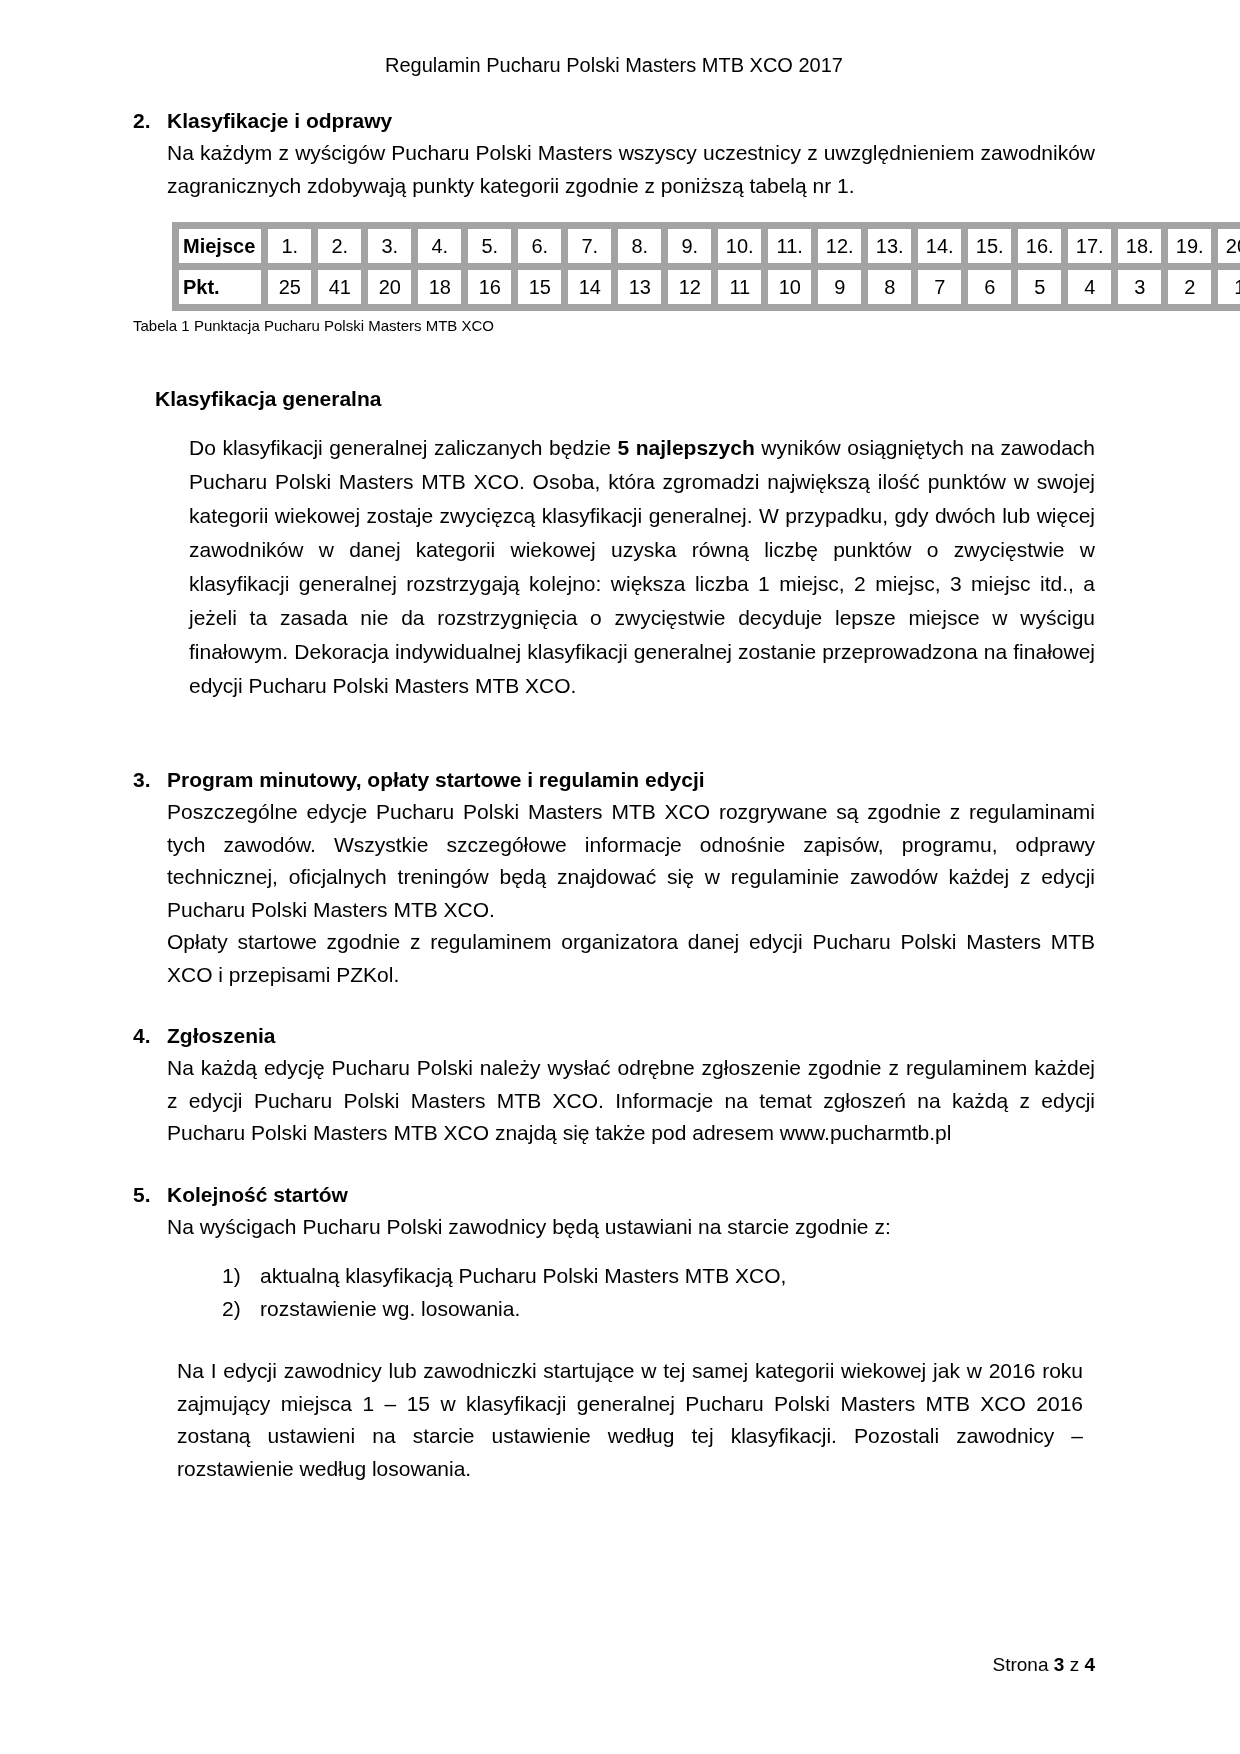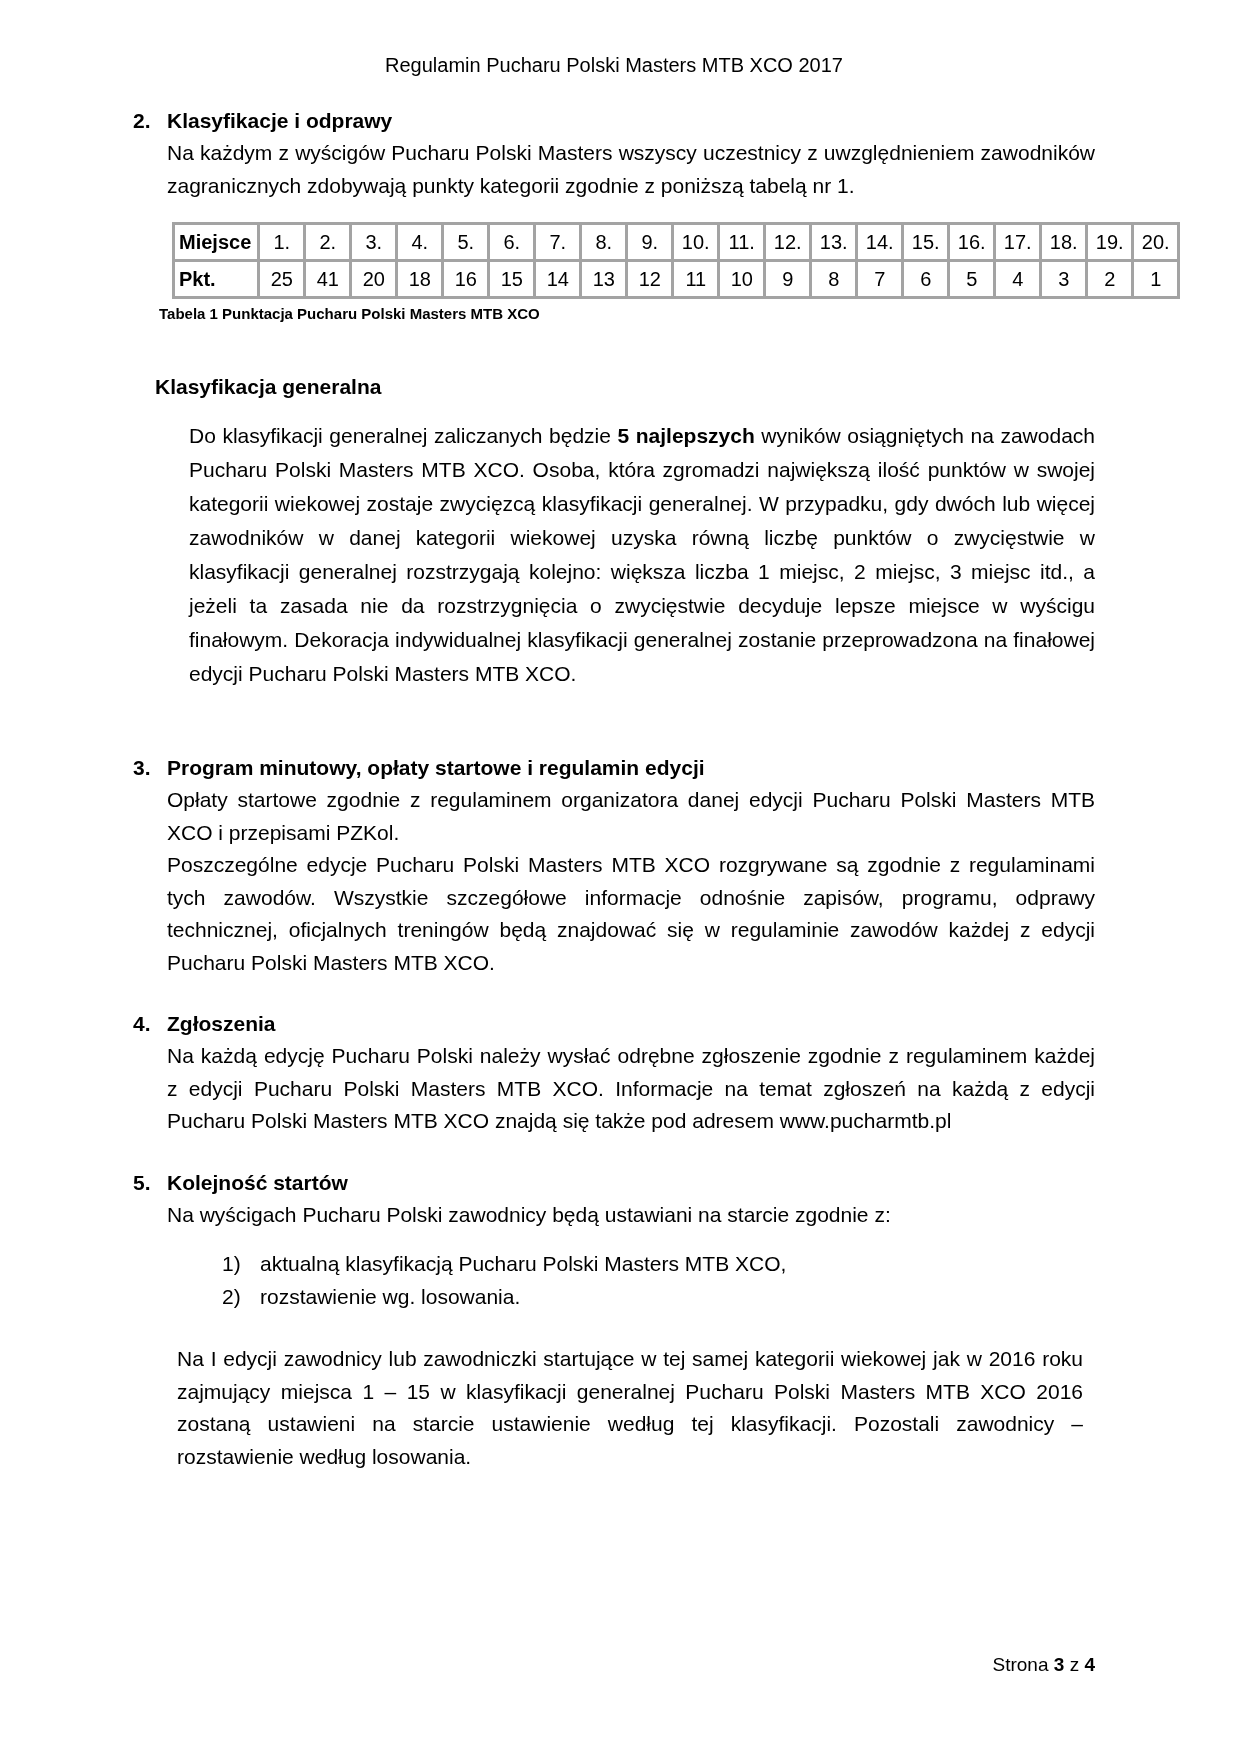--- a/index.html
+++ b/index.html
@@ -40,39 +40,38 @@
     margin: 0 0 0 34px;
     text-align: justify;
     font-size: 21px;
     line-height: 32.5px;
   }
   .points-table {
     border-collapse: collapse;
     margin: 20px 0 0 39px;
   }
   .points-table td {
-    border: 3px solid #a3a3a3;
+    border: 7px solid #a3a3a3;
     font-size: 20px;
     height: 34px;
     text-align: center;
     padding: 0 3px;
     min-width: 37px;
   }
   .points-table td.rowhdr {
     font-weight: 700;
     text-align: left;
     padding: 0 6px 0 4px;
     min-width: 66px;
   }
   .table-caption {
-    font-weight: 700;
+    font-weight: 400;
     font-size: 15px;
     line-height: 20px;
     margin-top: 5px;
-    margin-left: 26px;
   }
   .sub-heading {
     margin: 46px 0 0 22px;
     font-weight: 700;
     font-size: 21px;
     line-height: 33px;
   }
   .sub-par {
     margin: 16px 0 0 56px;
     text-align: justify;
@@ -167,22 +166,22 @@
   </table>
   <div class="table-caption">Tabela 1 Punktacja Pucharu Polski Masters MTB XCO</div>
 
   <div class="sub-heading">Klasyfikacja generalna</div>
   <p class="sub-par"><span>Do klasyfikacji generalnej zaliczanych będzie </span><span style="font-weight: 700;">5 najlepszych</span><span> wyników osiągniętych na zawodach Pucharu Polski Masters MTB XCO. Osoba, która zgromadzi największą ilość punktów w swojej kategorii wiekowej zostaje zwycięzcą klasyfikacji generalnej. W przypadku, gdy dwóch lub więcej zawodników w danej kategorii wiekowej uzyska równą liczbę punktów o zwycięstwie w klasyfikacji generalnej rozstrzygają kolejno: większa liczba 1 miejsc, 2 miejsc, 3 miejsc itd., a jeżeli ta zasada nie da rozstrzygnięcia o zwycięstwie decyduje lepsze miejsce w wyścigu finałowym. Dekoracja indywidualnej klasyfikacji generalnej zostanie przeprowadzona na finałowej edycji Pucharu Polski Masters MTB XCO.</span></p>
 
   <div class="section-heading gap-lg">
     <span class="num">3.</span>
     <span>Program minutowy, opłaty startowe i regulamin edycji</span>
   </div>
+  <p class="body-par">Poszczególne edycje Pucharu Polski Masters MTB XCO rozgrywane są zgodnie z regulaminami tych zawodów. Wszystkie szczegółowe informacje odnośnie zapisów, programu, odprawy technicznej, oficjalnych treningów będą znajdować się w regulaminie zawodów każdej z edycji Pucharu Polski Masters MTB XCO.</p>
   <p class="body-par">Opłaty startowe zgodnie z regulaminem organizatora danej edycji Pucharu Polski Masters MTB XCO i przepisami PZKol.</p>
-  <p class="body-par">Poszczególne edycje Pucharu Polski Masters MTB XCO rozgrywane są zgodnie z regulaminami tych zawodów. Wszystkie szczegółowe informacje odnośnie zapisów, programu, odprawy technicznej, oficjalnych treningów będą znajdować się w regulaminie zawodów każdej z edycji Pucharu Polski Masters MTB XCO.</p>
 
   <div class="section-heading gap-md">
     <span class="num">4.</span>
     <span>Zgłoszenia</span>
   </div>
   <p class="body-par">Na każdą edycję Pucharu Polski należy wysłać odrębne zgłoszenie zgodnie z regulaminem każdej z edycji Pucharu Polski Masters MTB XCO. Informacje na temat zgłoszeń na każdą z edycji Pucharu Polski Masters MTB XCO znajdą się także pod adresem www.pucharmtb.pl</p>
 
   <div class="section-heading gap-md">
     <span class="num">5.</span>
     <span>Kolejność startów</span>

